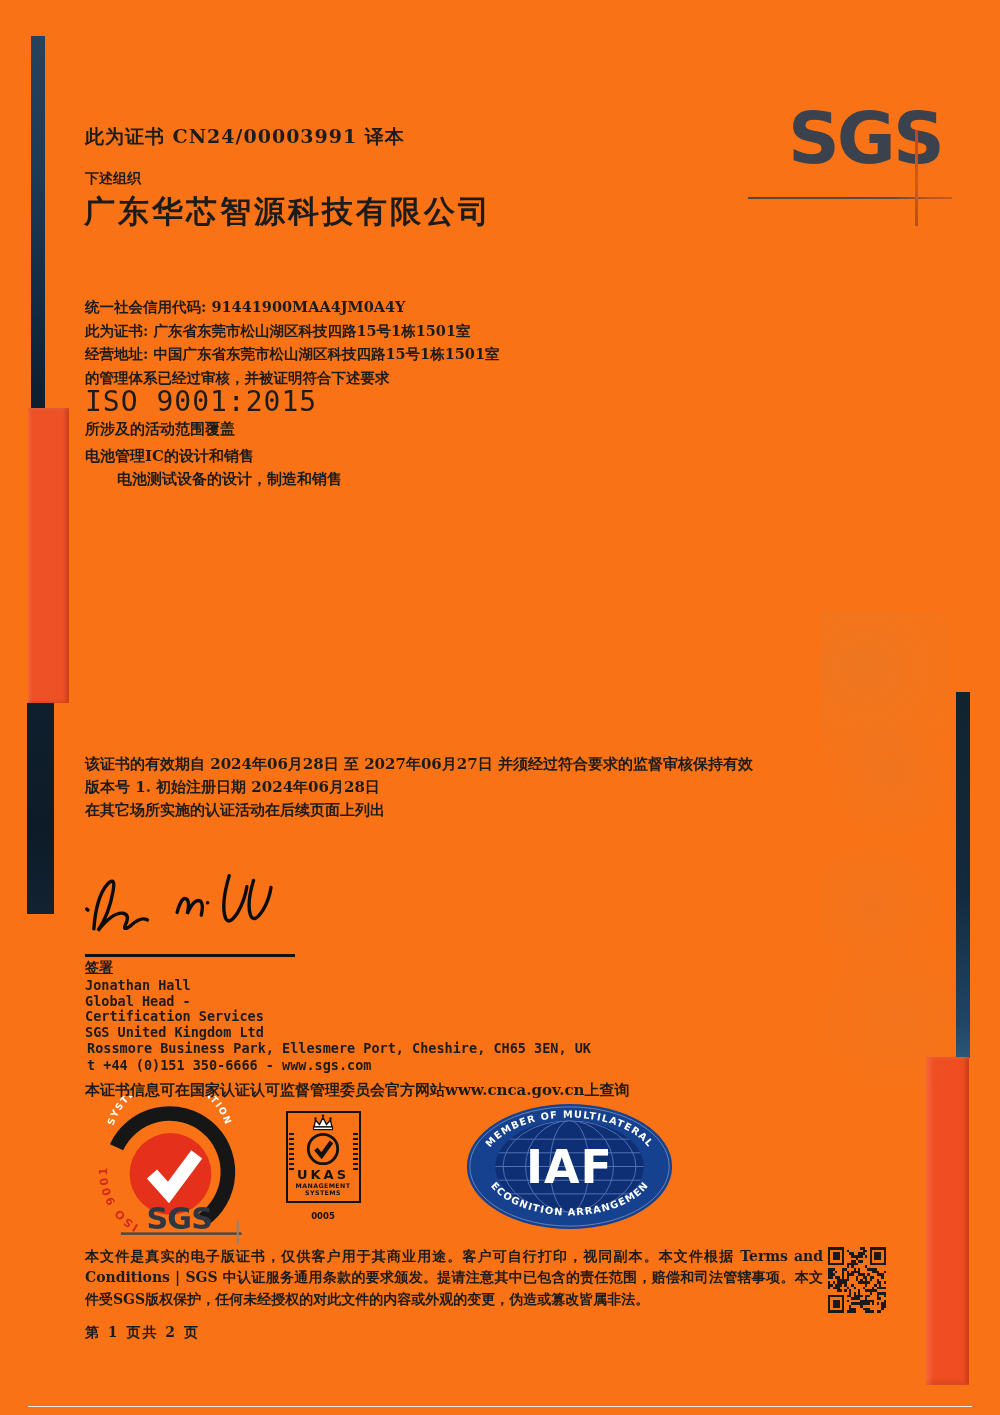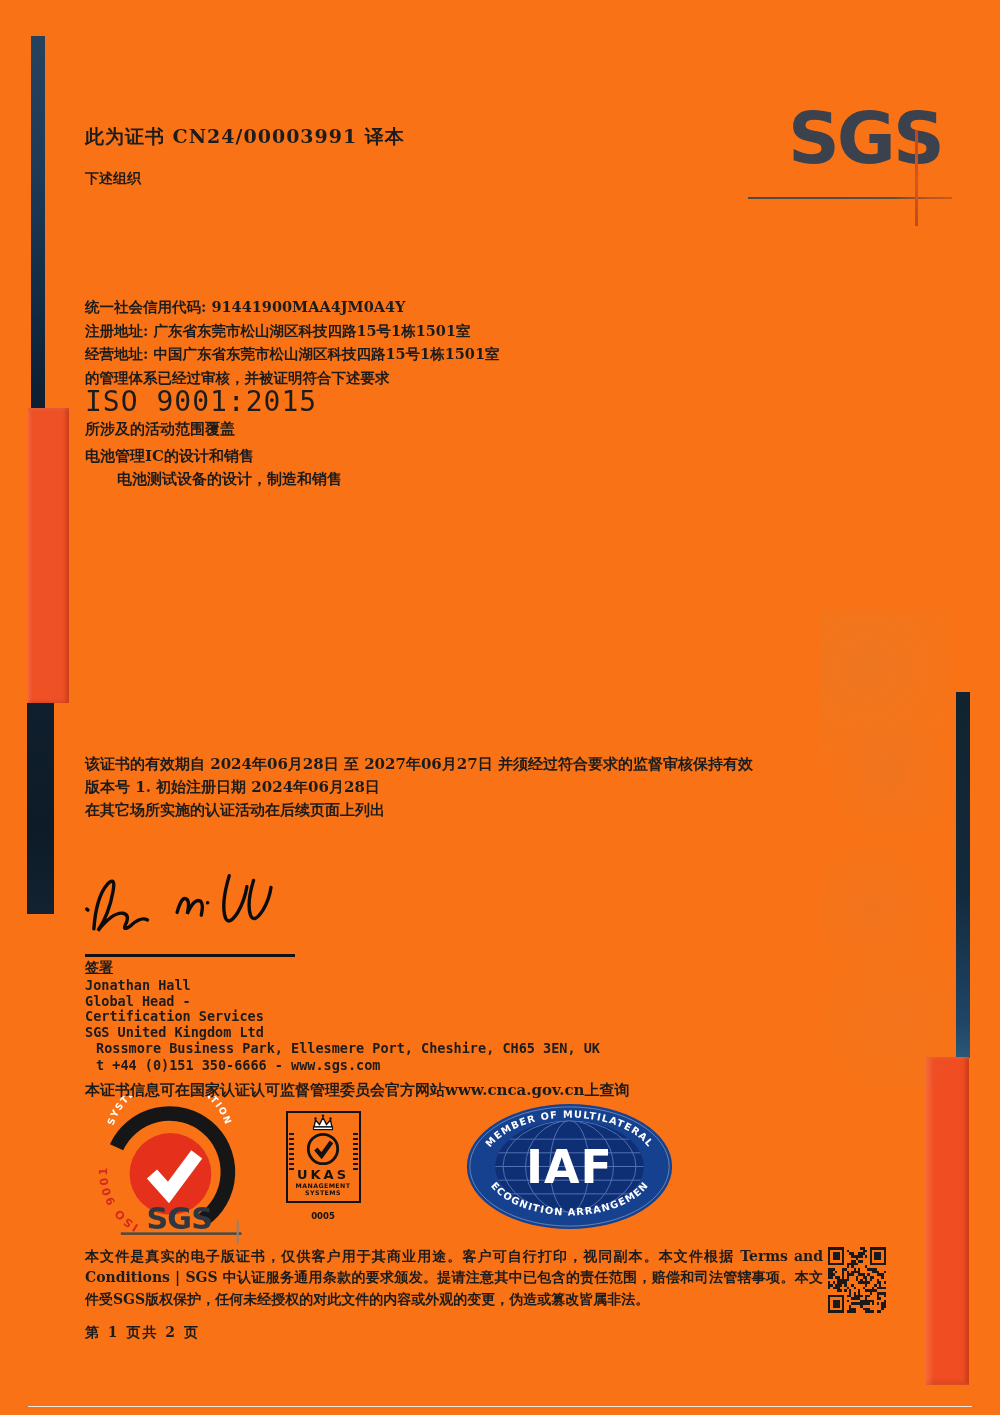--- a/index.html
+++ b/index.html
@@ -38,21 +38,21 @@
   .scope1{left:85px;top:447px;font-size:15px;font-weight:600;}
   .scope2{left:85px;top:470px;font-size:15px;font-weight:600;padding-left:32px;}
   
   .validity{left:85px;top:753px;font-size:15px;font-weight:600;line-height:23px;white-space:nowrap;}
   
   .sig-svg{left:85px;top:870px;}
   .sig-line{left:85px;top:954px;width:210px;height:2.5px;background:#121212;}
   .sig-label{left:85px;top:959px;font-size:14px;font-weight:700;text-decoration:underline;}
   .sig-block{left:85px;top:978px;font-family:"DejaVu Sans Mono","Liberation Mono",monospace;
     font-size:13.5px;font-weight:700;line-height:15.5px;white-space:nowrap;}
-  .sig-addr{left:96px;top:1040px;font-family:"DejaVu Sans Mono","Liberation Mono",monospace;
+  .sig-addr{left:87px;top:1040px;font-family:"DejaVu Sans Mono","Liberation Mono",monospace;
     font-size:13.5px;font-weight:700;line-height:17px;white-space:nowrap;}
   .verify-line{left:85px;top:1081px;font-size:15px;font-weight:700;}
   
   .sgs-mark{left:72px;top:1096px;}
   .ukas{left:283px;top:1103px;width:80px;text-align:center;
     font-family:"DejaVu Sans","Liberation Sans",sans-serif;}
   .ukas-box{position:relative;width:71px;height:88px;border:2.5px solid #121212;margin:8px auto;}
   .ukas-crown{display:block;margin:1px auto 0;}
   .ukas-ticks-l,.ukas-ticks-r{position:absolute;top:20px;width:5px;height:40px;
     background:repeating-linear-gradient(180deg,#141414 0 2px,transparent 2px 5px);}
@@ -81,28 +81,29 @@
 
   <div class="bar bar-navy-top"></div>
   <div class="bar bar-orange-left"></div>
   <div class="bar bar-navy-bottom"></div>
   <div class="bar bar-navy-right"></div>
   <div class="bar bar-orange-right"></div>
   <div class="abs scan-smudge"></div>
 
   <div class="abs cert-line">此为证书 CN24/00003991 译本</div>
   <div class="abs org-intro">下述组织</div>
+  <div class="abs company">广东华芯智源科技有限公司</div>
 
   <div class="abs sgs-logo">SGS</div>
   <div class="abs sgs-logo-hline"></div>
   <div class="abs sgs-logo-vline"></div>
 
   <div class="abs details">
     <div>统一社会信用代码: 91441900MAA4JM0A4Y</div>
-    <div>注册地址: 广东省东莞市松山湖区科技四路15号1栋1501室</div>
+    <div>此为证书: 广东省东莞市松山湖区科技四路15号1栋1501室</div>
     <div>经营地址: 中国广东省东莞市松山湖区科技四路15号1栋1501室</div>
     <div>的管理体系已经过审核，并被证明符合下述要求</div>
   </div>
   <div class="abs iso">ISO 9001:2015</div>
   <div class="abs scope-intro">所涉及的活动范围覆盖</div>
   <div class="abs scope1">电池管理IC的设计和销售</div>
   <div class="abs scope2">电池测试设备的设计，制造和销售</div>
 
   <div class="abs validity">
     <div>该证书的有效期自 2024年06月28日 至 2027年06月27日 并须经过符合要求的监督审核保持有效</div>

